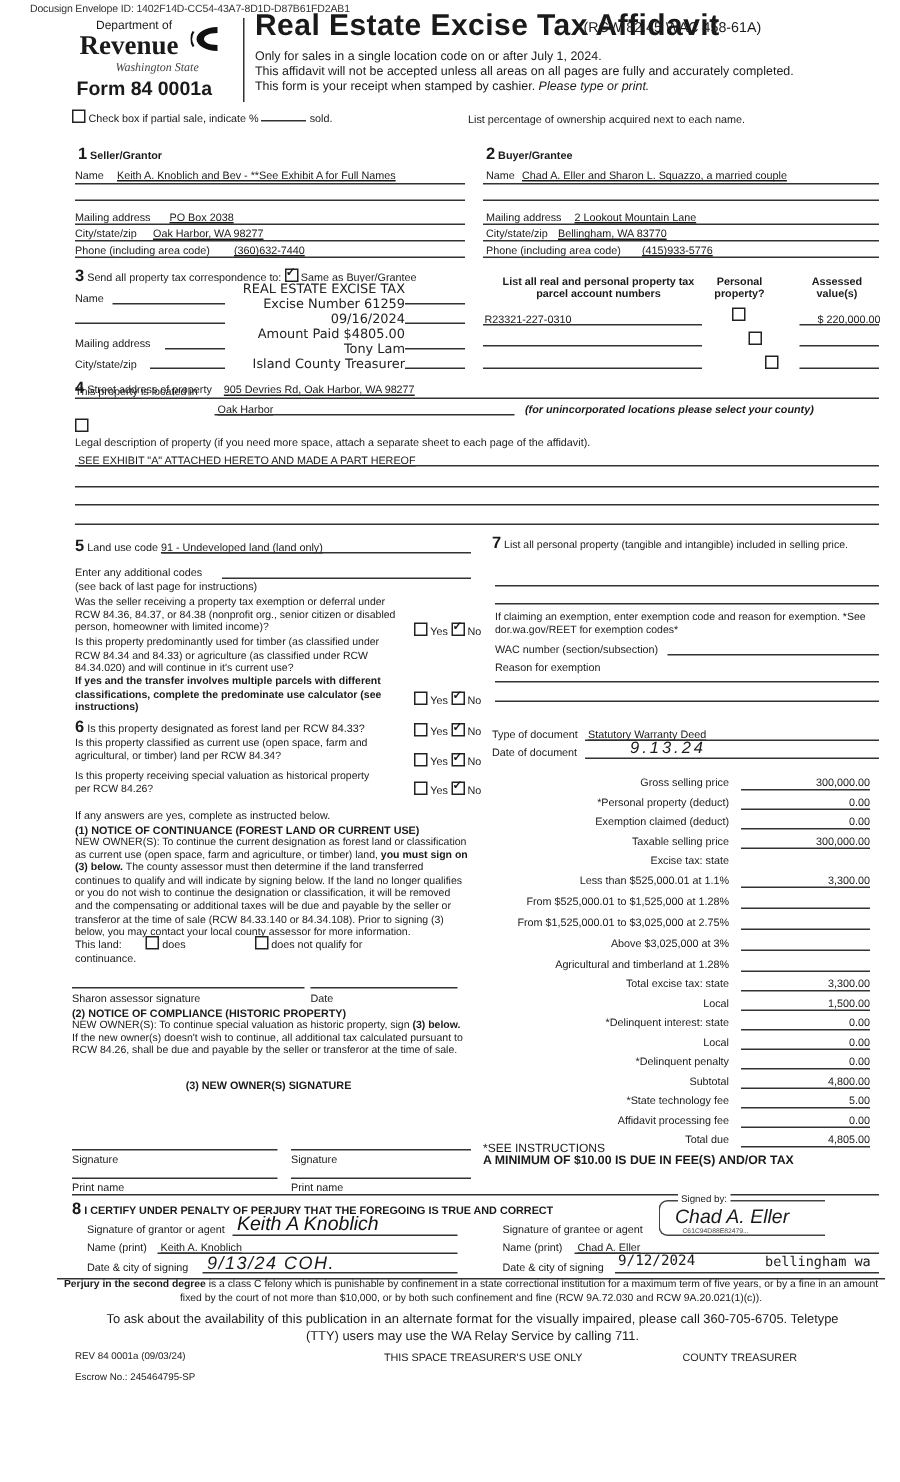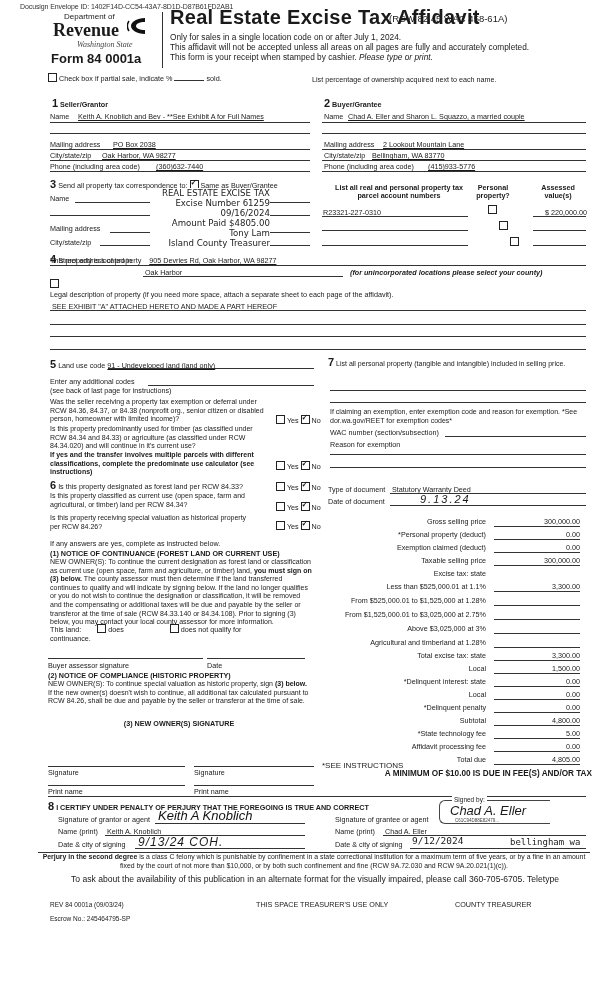--- a/index.html
+++ b/index.html
@@ -219,21 +219,21 @@
 <div class="abs lbl" style="left:50px;top:624px">
   <span>This land:</span>
   <span style="display:inline-block;width:12px"></span>
   <span class="cb"></span> <span>does</span>
   <span style="display:inline-block;width:42px"></span>
   <span class="cb"></span> <span>does not qualify for</span>
 </div>
 <div class="abs lbl" style="left:50px;top:634px">continuance.</div>
 <div class="line" style="left:48px;top:658px;width:155px"></div>
 <div class="line" style="left:207px;top:658px;width:98px"></div>
-<div class="abs lbl" style="left:48px;top:661px">Buyer assessor signature</div>
+<div class="abs lbl" style="left:48px;top:661px">Sharon assessor signature</div>
 <div class="abs lbl" style="left:207px;top:661px">Date</div>
 <div class="abs lbl b" style="left:48px;top:671px">(2) NOTICE OF COMPLIANCE (HISTORIC PROPERTY)</div>
 <div class="abs para" style="left:48px;top:680px;width:262px">
   <span>NEW OWNER(S): To continue special valuation as historic property, sign</span>
   <b>(3) below.</b>
   <span>If the new owner(s) doesn't wish to continue, all additional tax calculated pursuant to RCW 84.26, shall be due and payable by the seller or transferor at the time of sale.</span>
 </div>
 <div class="abs lbl b" style="left:48px;top:719px;width:262px;text-align:center">(3) NEW OWNER(S) SIGNATURE</div>
 <div class="line" style="left:48px;top:766px;width:137px"></div>
 <div class="line" style="left:194px;top:766px;width:120px"></div>
@@ -336,21 +336,21 @@
     </div>
   <div class="row" style="top:742px">
       <span class="l">Affidavit processing fee</span>
       <span class="v">0.00</span>
     </div>
   <div class="row" style="top:755px">
       <span class="l">Total due</span>
       <span class="v">4,805.00</span>
     </div>
 </div>
-<div class="abs b" style="left:322px;top:769px;width:270px;text-align:right;font-size:8.2px">A MINIMUM OF $10.00 IS DUE IN FEE(S) AND/OR TAX</div>
+<div class="abs b" style="left:322px;top:769px;width:270px;text-align:left;font-size:8.2px">A MINIMUM OF $10.00 IS DUE IN FEE(S) AND/OR TAX</div>
 <div class="abs" style="left:322px;top:761px;width:270px;text-align:left;font-size:8px">*SEE INSTRUCTIONS</div>
 
 
 <div class="line" style="left:48px;top:796px;width:538px"></div>
 <div class="abs lbl b" style="left:48px;top:800px">
   <span class="sec">8</span>
   <span>I CERTIFY UNDER PENALTY OF PERJURY THAT THE FOREGOING IS TRUE AND CORRECT</span>
 </div>
 <div class="abs lbl" style="left:58px;top:815px">Signature of grantor or agent</div>
 <div class="abs hand" style="left:158px;top:808px;font-size:13px;color:#111">Keith A Knoblich</div>
@@ -376,20 +376,21 @@
 <div class="line" style="left:410px;top:848px;width:176px"></div>
 
 
 <div class="line" style="left:38px;top:852px;width:552px"></div>
 <div class="abs" style="left:36px;top:853px;width:556px;text-align:center;font-size:6.9px;line-height:8.8px">
   <b>Perjury in the second degree</b>
   <span>is a class C felony which is punishable by confinement in a state correctional institution for a maximum term of five years, or by a fine in an amount fixed by the court of not more than $10,000, or by both such confinement and fine (RCW 9A.72.030 and RCW 9A.20.021(1)(c)).</span>
 </div>
 <div class="abs" style="left:40px;top:874px;width:550px;text-align:center;font-size:8.6px;line-height:11px">
   <div>To ask about the availability of this publication in an alternate format for the visually impaired, please call 360-705-6705. Teletype</div>
+  <div>(TTY) users may use the WA Relay Service by calling 711.</div>
 </div>
 <div class="abs small" style="left:50px;top:901px">REV 84 0001a (09/03/24)</div>
 <div class="abs" style="left:256px;top:900px;font-size:7.2px">THIS SPACE TREASURER'S USE ONLY</div>
 <div class="abs" style="left:455px;top:900px;font-size:7.2px">COUNTY TREASURER</div>
 <div class="abs small" style="left:50px;top:915px">Escrow No.: 245464795-SP</div>
 
 
 
 
 </body></html>

